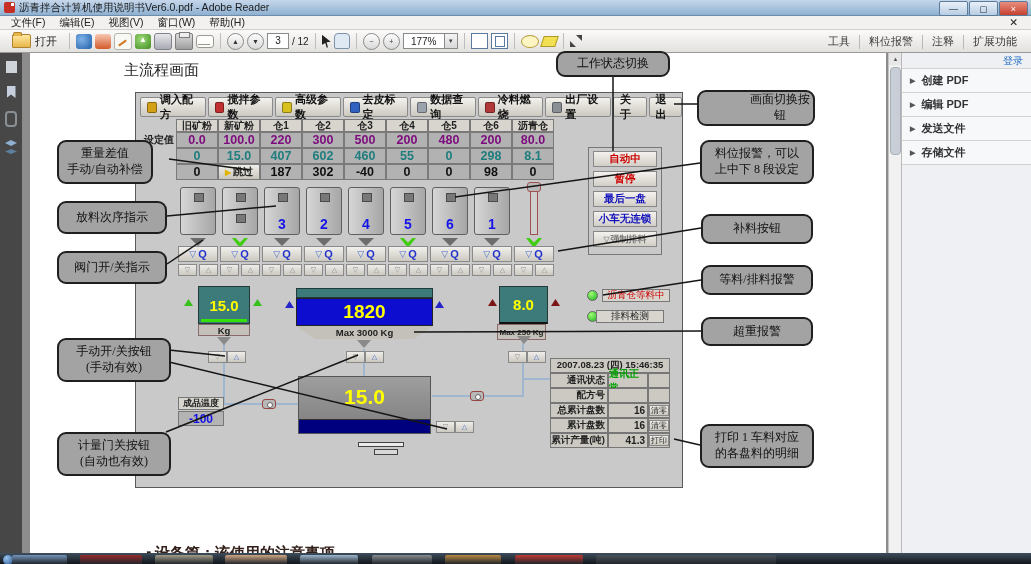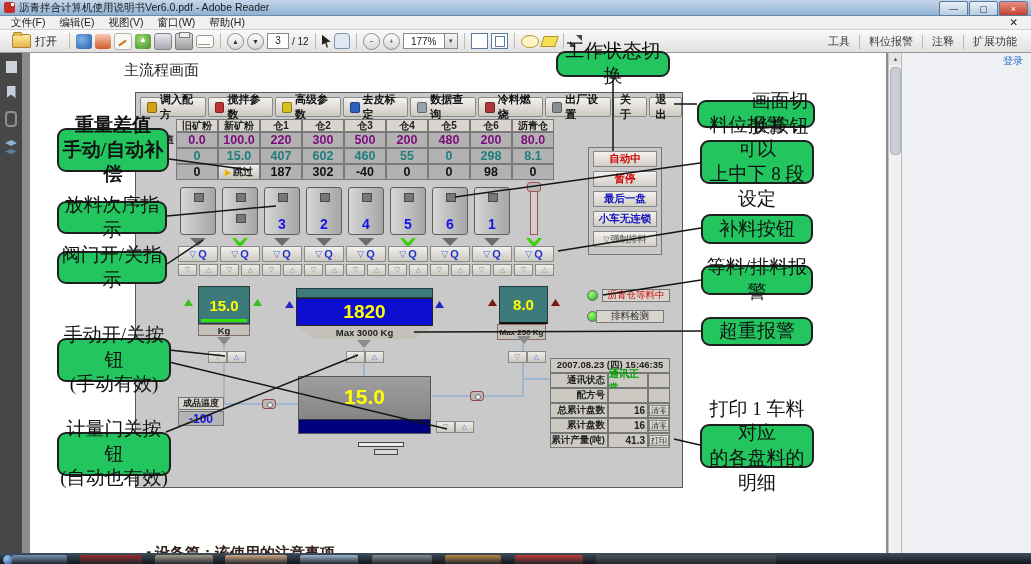--- a/index.html
+++ b/index.html
@@ -145,22 +145,22 @@
           display:flex;align-items:center;justify-content:center;box-sizing:border-box;}
   #status-rows{display:grid;grid-template-columns:58px 40px 22px;grid-auto-rows:15px;}
   .stl{background:#ccc9c2;border:1px solid #777;font-weight:bold;font-size:9.5px;display:flex;align-items:center;justify-content:flex-end;padding-right:2px;box-sizing:border-box;}
   .stv{background:#ccc9c2;border:1px solid #777;font-weight:bold;font-size:10px;display:flex;align-items:center;justify-content:flex-end;padding-right:2px;box-sizing:border-box;}
   .stv.ok{color:#00a000;}
   .stb{background:#ccc9c2;border:1px solid #777;display:flex;align-items:center;justify-content:center;box-sizing:border-box;}
   .mbtn{width:20px;height:11px;background:linear-gradient(#f0eee9,#c9c6be);border:1px solid #888;font-size:8px;
         display:flex;align-items:center;justify-content:center;box-sizing:border-box;}
 
   
-  .callout{position:absolute;background:#22c55e;border:2px solid #1f1f1f;border-radius:9px;display:flex;align-items:center;justify-content:center;
-           text-align:center;font-family:"Liberation Serif",serif;font-size:19px;color:#111;white-space:pre-line;line-height:1.3;box-sizing:border-box;z-index:30;}
+  .callout{position:absolute;background:#a3a3a3;border:2px solid #1f1f1f;border-radius:9px;display:flex;align-items:center;justify-content:center;
+           text-align:center;font-family:"Liberation Serif",serif;font-size:12px;color:#111;white-space:pre-line;line-height:1.3;box-sizing:border-box;z-index:30;}
   .lines{left:0;top:0;width:1031px;height:564px;pointer-events:none;z-index:25;}
 
   
   .taskbar{left:0;bottom:0;width:1031px;height:11px;background:linear-gradient(#3e4e5c,#12161a);z-index:40;}
   .tseg{position:absolute;top:2px;height:9px;border-radius:2px 2px 0 0;opacity:.9;}
   .torb{position:absolute;left:3px;top:2px;width:10px;height:10px;border-radius:50%;background:radial-gradient(circle at 35% 30%,#9cc4ee,#1f4e8c);}
 </style>
 </head>
 <body>
 
@@ -535,22 +535,22 @@
       <line x1="166" y1="432" x2="358" y2="355"></line>
       <line x1="700" y1="163" x2="455" y2="197"></line>
       <line x1="701" y1="228" x2="558" y2="251"></line>
       <line x1="701" y1="280" x2="603" y2="295"></line>
       <line x1="701" y1="331" x2="414" y2="332"></line>
       <line x1="700" y1="445" x2="674" y2="439"></line>
     </g>
   </svg>
 
   <div class="callout" style="left:556px;top:51px;width:114px;height:26px;">工作状态切换</div>
-  <div class="callout" style="left:697px;top:100px;width:118px;height:28px;padding-left:48px;">画面切换按钮</div>
-  <div class="callout" style="left:57px;top:128px;width:112px;height:44px;font-weight:bold;">重量差值
+  <div class="callout" style="left:697px;top:90px;width:118px;height:36px;padding-left:48px;">画面切换按钮</div>
+  <div class="callout" style="left:57px;top:140px;width:96px;height:44px;">重量差值
 手动/自动补偿</div>
   <div class="callout" style="left:57px;top:201px;width:110px;height:33px;">放料次序指示</div>
   <div class="callout" style="left:57px;top:251px;width:110px;height:33px;">阀门开/关指示</div>
   <div class="callout" style="left:57px;top:338px;width:114px;height:44px;">手动开/关按钮
 (手动有效)</div>
   <div class="callout" style="left:57px;top:432px;width:114px;height:44px;">计量门关按钮
 (自动也有效)</div>
   <div class="callout" style="left:700px;top:140px;width:114px;height:44px;">料位报警，可以
 上中下 8 段设定</div>
   <div class="callout" style="left:701px;top:214px;width:112px;height:30px;">补料按钮</div>
@@ -561,20 +561,38 @@
 
   <div class="abs vscroll">
     <div class="vs-up">▲</div>
     <div class="vs-thumb"></div>
   </div>
 
   <div class="abs rpanel">
     <div class="rp-head">
         <span>登录</span>
       </div>
+    <div id="rp-items">
+        <div class="rp-item">
+          <span class="rp-arrow">▶</span>
+          <span>创建 PDF</span>
+        </div>
+        <div class="rp-item">
+          <span class="rp-arrow">▶</span>
+          <span>编辑 PDF</span>
+        </div>
+        <div class="rp-item">
+          <span class="rp-arrow">▶</span>
+          <span>发送文件</span>
+        </div>
+        <div class="rp-item">
+          <span class="rp-arrow">▶</span>
+          <span>存储文件</span>
+        </div>
+      </div>
   </div>
 
   <div class="abs taskbar">
     <span class="torb"></span>
   <span class="tseg" style="left: 12px; width: 55px; background: linear-gradient(rgb(122, 156, 196), rgb(35, 40, 46));"></span>
       <span class="tseg" style="left: 80px; width: 62px; background: linear-gradient(rgb(160, 40, 40), rgb(35, 40, 46));"></span>
       <span class="tseg" style="left: 155px; width: 58px; background: linear-gradient(rgb(176, 168, 144), rgb(35, 40, 46));"></span>
       <span class="tseg" style="left: 225px; width: 62px; background: linear-gradient(rgb(224, 176, 136), rgb(35, 40, 46));"></span>
       <span class="tseg" style="left: 300px; width: 58px; background: linear-gradient(rgb(168, 196, 220), rgb(35, 40, 46));"></span>
       <span class="tseg" style="left: 372px; width: 60px; background: linear-gradient(rgb(144, 148, 152), rgb(35, 40, 46));"></span>

